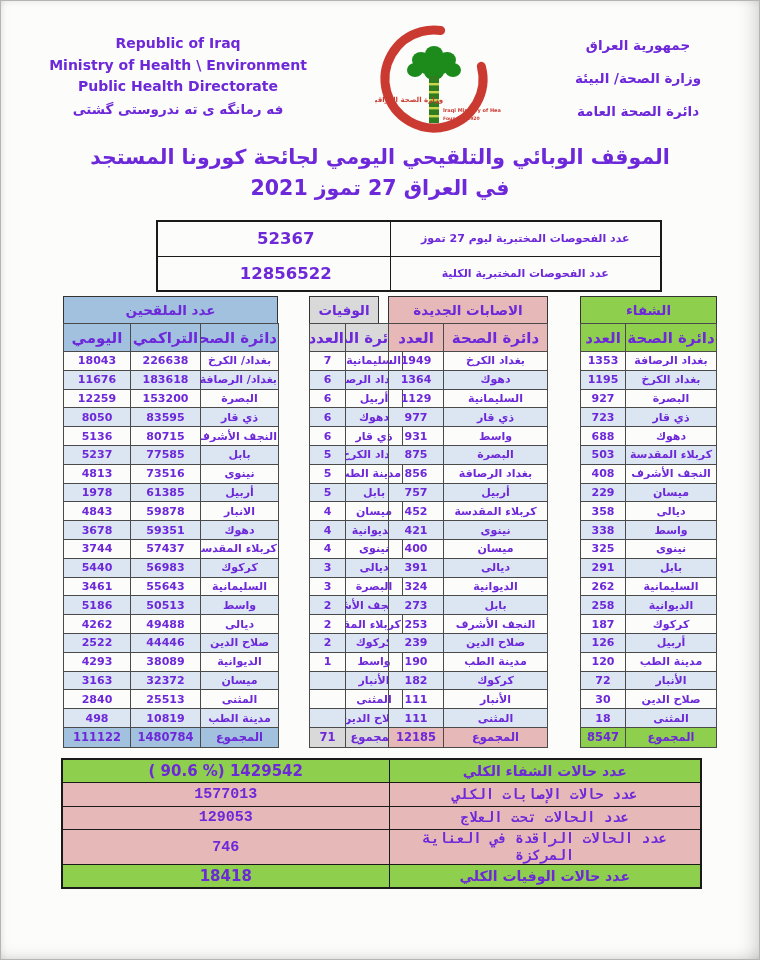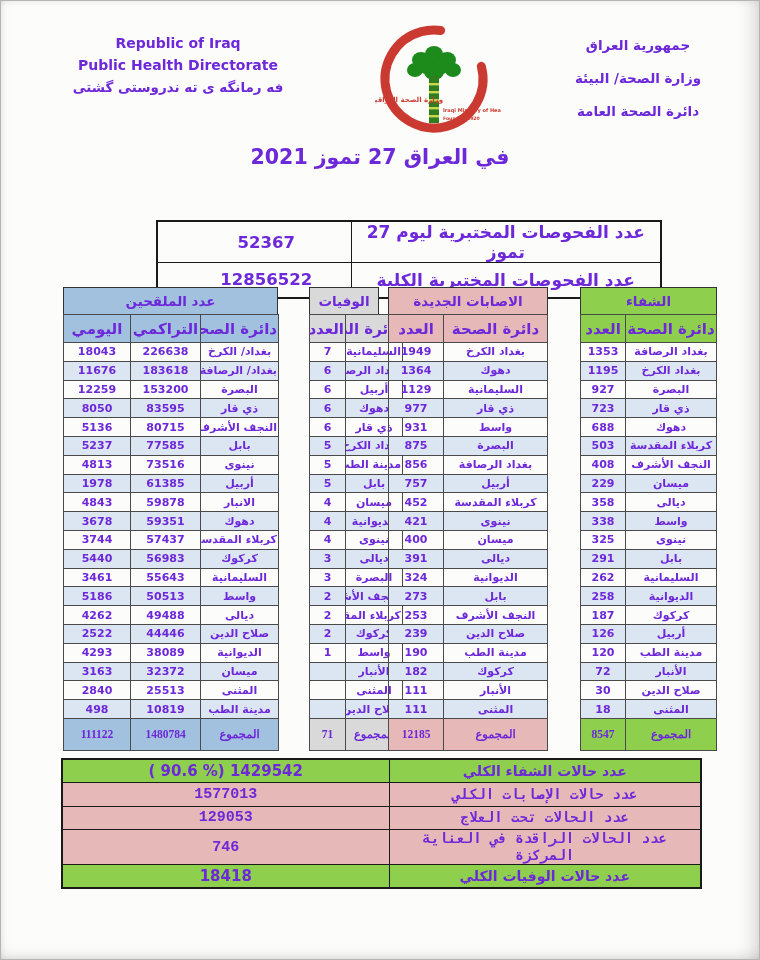--- a/index.html
+++ b/index.html
@@ -21,32 +21,32 @@
   .h-logo { width:126px; padding-top:2px; }
   .h-arabic { width:182px; text-align:center; font-weight:bold; font-size:13.5px; padding-top:20px; direction:rtl; }
   .h-arabic div { margin-bottom:17px; }
   
   .title { position:absolute; top:141px; left:0; width:100%; text-align:center; font-weight:bold;
            font-size:20.5px; line-height:1.52; direction:rtl; }
   
   .tests { position:absolute; top:219px; left:155px; width:506px; }
   .tests table { width:100%; border-collapse:collapse; direction:rtl; border:2px solid #1a1a1a; }
   .tests td { border:1.5px solid #1a1a1a; height:35px; font-weight:bold; text-align:center; vertical-align:middle; }
-  .tests td.lbl { width:310px; font-size:17px; }
+  .tests td.lbl { width:271px; font-size:11px; }
   .tests td.val { font-size:16.5px; direction:ltr;padding-left:24px; }
   
-  .tables-row { position:absolute; top:286px; left:62px; display:flex; align-items:flex-start; }
+  .tables-row { position:absolute; top:295px; left:62px; display:flex; align-items:flex-start; }
   .dtable .ttl { height:27px; line-height:26px; text-align:center; font-weight:bold; font-size:13.5px;
                  border:1.5px solid #333; border-bottom:none; direction:rtl; }
   .dtable table { width:100%; border-collapse:collapse; direction:rtl; table-layout:fixed; border:1.5px solid #333; }
   .dtable th, .dtable td { border:1px solid #4a4a4a; font-weight:bold; text-align:center; vertical-align:middle;
                            overflow:hidden; white-space:nowrap; padding:0 1px; }
   .dtable thead th { height:28px; font-size:15px; }
   .dtable tbody td { height:18.8px; font-size:11px; }
-  .dtable tfoot td { height:32px; font-size:11.5px;font-family:Liberation Serif, serif; }
+  .dtable tfoot td { height:20px; font-size:11.5px; }
   .w-vacc { width:215px; margin-right:7px; }
   .w-death { width:94px; margin-right:9px;padding-left:24px; }
   .w-inf  { width:160px; margin-right:32px; }
   .w-rec  { width:137px; }
   .w-vacc col.c0{width:78px} .w-vacc col.c1{width:70px} .w-vacc col.c2{width:67px}
   .w-death col.c0{width:57px} .w-death col.c1{width:36px}
   .w-inf  col.c0{width:104px} .w-inf col.c1{width:55px}
   .w-rec  col.c0{width:91px}  .w-rec col.c1{width:45px}
   .theme-blue  .ttl, .theme-blue  thead th, .theme-blue  tfoot td { background:var(--blue); }
   .theme-gray  .ttl, .theme-gray  thead th, .theme-gray  tfoot td { background:var(--gray); }
@@ -63,20 +63,21 @@
   .summary tr.theme-pink  td { background:var(--pink);font-family:Liberation Mono, monospace; }
 </style>
 </head>
 <body>
 
 <div class="page">
 
   <div class="header">
     <div class="h-english">
       <div>Republic of Iraq</div>
+      <div>Ministry of Health \ Environment</div>
       <div>Public Health Directorate</div>
       <div class="h-kurdish">فه رمانگه ى ته ندروستى گشتى</div>
     </div>
 
     <div class="h-logo">
       <svg width="126" height="120" viewBox="0 0 126 120">
         <g transform="rotate(-15 59 60)">
           <circle cx="59" cy="60" r="49" fill="none" stroke="#cb3a31" stroke-width="9" stroke-dasharray="250 57.9" stroke-linecap="round"></circle>
         </g>
         <g fill="#1d8a1c">
@@ -104,20 +105,21 @@
     </div>
 
     <div class="h-arabic">
       <div>جمهورية العراق</div>
       <div>وزارة الصحة/ البيئة</div>
       <div>دائرة الصحة العامة</div>
     </div>
   </div>
 
   <div class="title">
+    <div>الموقف الوبائي والتلقيحي اليومي لجائحة كورونا المستجد</div>
     <div>في العراق 27  تموز 2021</div>
   </div>
 
   <div class="tests">
     <table>
       <tbody>
           <tr>
             <td class="lbl">عدد الفحوصات المختبرية  ليوم 27 تموز</td>
             <td class="val">52367</td>
           </tr>

